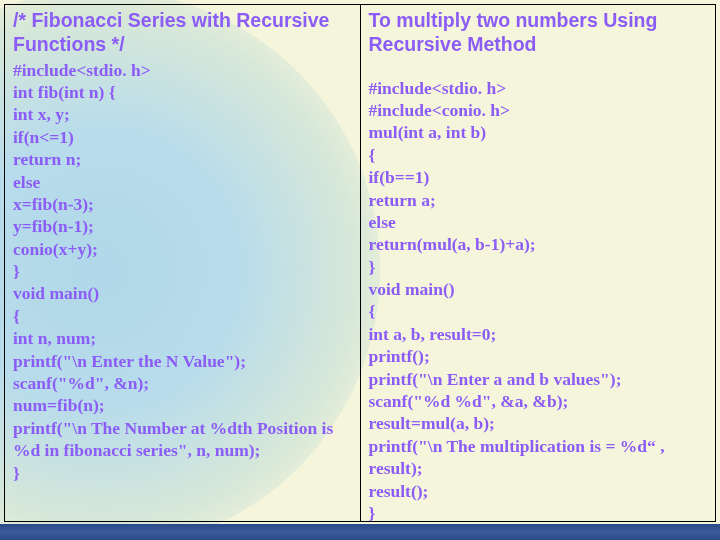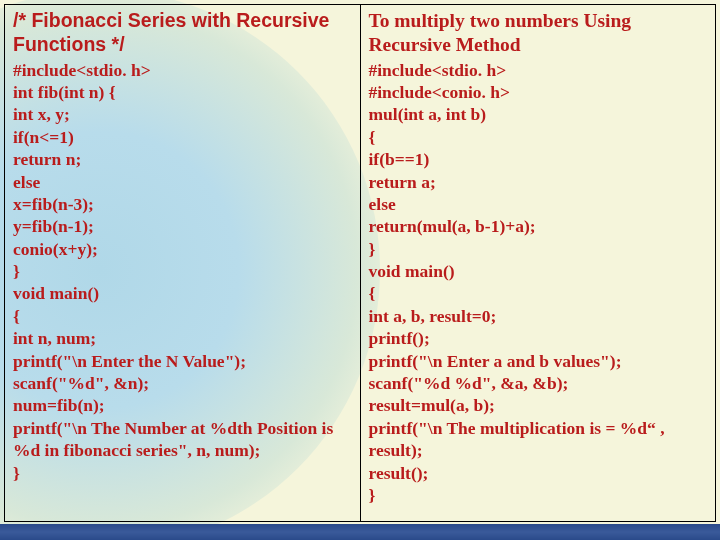--- a/index.html
+++ b/index.html
@@ -30,39 +30,39 @@
   .slide-table {
     position: absolute;
     top: 4px; left: 4px; right: 4px; bottom: 18px;
     border: 1.5px solid #000;
     display: flex;
     z-index: 2;
   }
   .col {
     flex: 1;
     padding: 4px 8px 6px 8px;
-    color: #b91c1c;
+    color: #8b5cf6;
     font-size: 17.5px;
     line-height: 1.28;
     font-weight: bold;
   }
   .col-left { border-right: 1.5px solid #000; }
   .title {
     font-family: Arial, Helvetica, sans-serif;
     font-weight: bold;
     font-size: 19.5px;
     line-height: 1.22;
     margin-bottom: 2px;
   }
   .title-serif {
-    font-family: Liberation Serif, serif;
+    font-family: Liberation Sans, sans-serif;
     font-weight: bold;
     font-size: 19.5px;
     line-height: 1.22;
-    margin-bottom: 2px;
+    margin-bottom: 20px;
   }
   .code-line { white-space: pre-wrap; }
 </style>
 </head>
 <body>
 
 <div class="bg-circle"></div>
 
 <div class="slide-table">
   <div class="col col-left">

